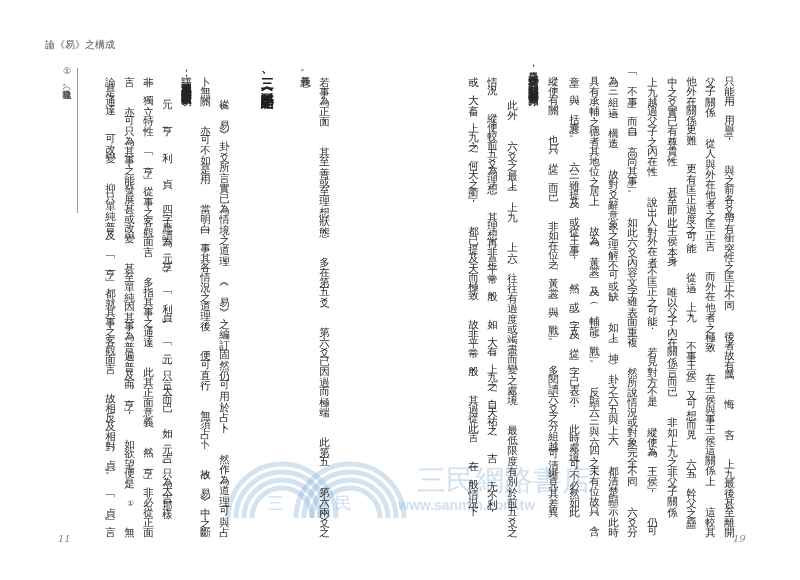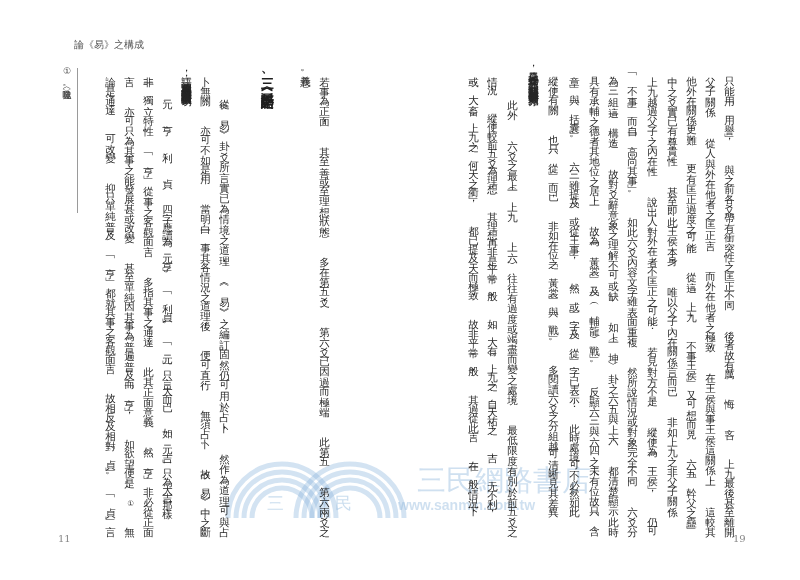--- a/index.html
+++ b/index.html
@@ -7,27 +7,27 @@
     width: 800px; height: 580px; position: relative; overflow: hidden;
     background: #ffffff;
     font-family: "DejaVu Serif", serif;
   }
   .spread { position: absolute; left: 0; top: 0; width: 800px; height: 580px; }
   .page { position: absolute; top: 0; height: 580px; }
   .page-left { left: 0; width: 400px; }
   .page-right { left: 400px; width: 400px; }
 
   .running-head {
-    position: absolute; left: 74px; top: 38px;
+    position: absolute; left: 45px; top: 38px;
     font-family: "DejaVu Serif", serif; font-size: 10px; color: #555;
     white-space: nowrap;
   }
   .page-num {
     position: absolute; top: 533px;
-    font-family: "DejaVu Serif", serif; font-size: 10px; color: #888;
+    font-family: "DejaVu Serif", serif; font-size: 10px; color: #888; font-style: italic;
   }
 
   .vcol {
     position: absolute; top: 68px; width: 14px;
     writing-mode: vertical-rl;
     font-family: "DejaVu Serif", serif;
     font-size: 10.5px; line-height: 14px; letter-spacing: -0.5px;
     color: #262626; white-space: nowrap;
   }
   .vcol.full { height: 450px; text-align: justify; text-align-last: justify; }

